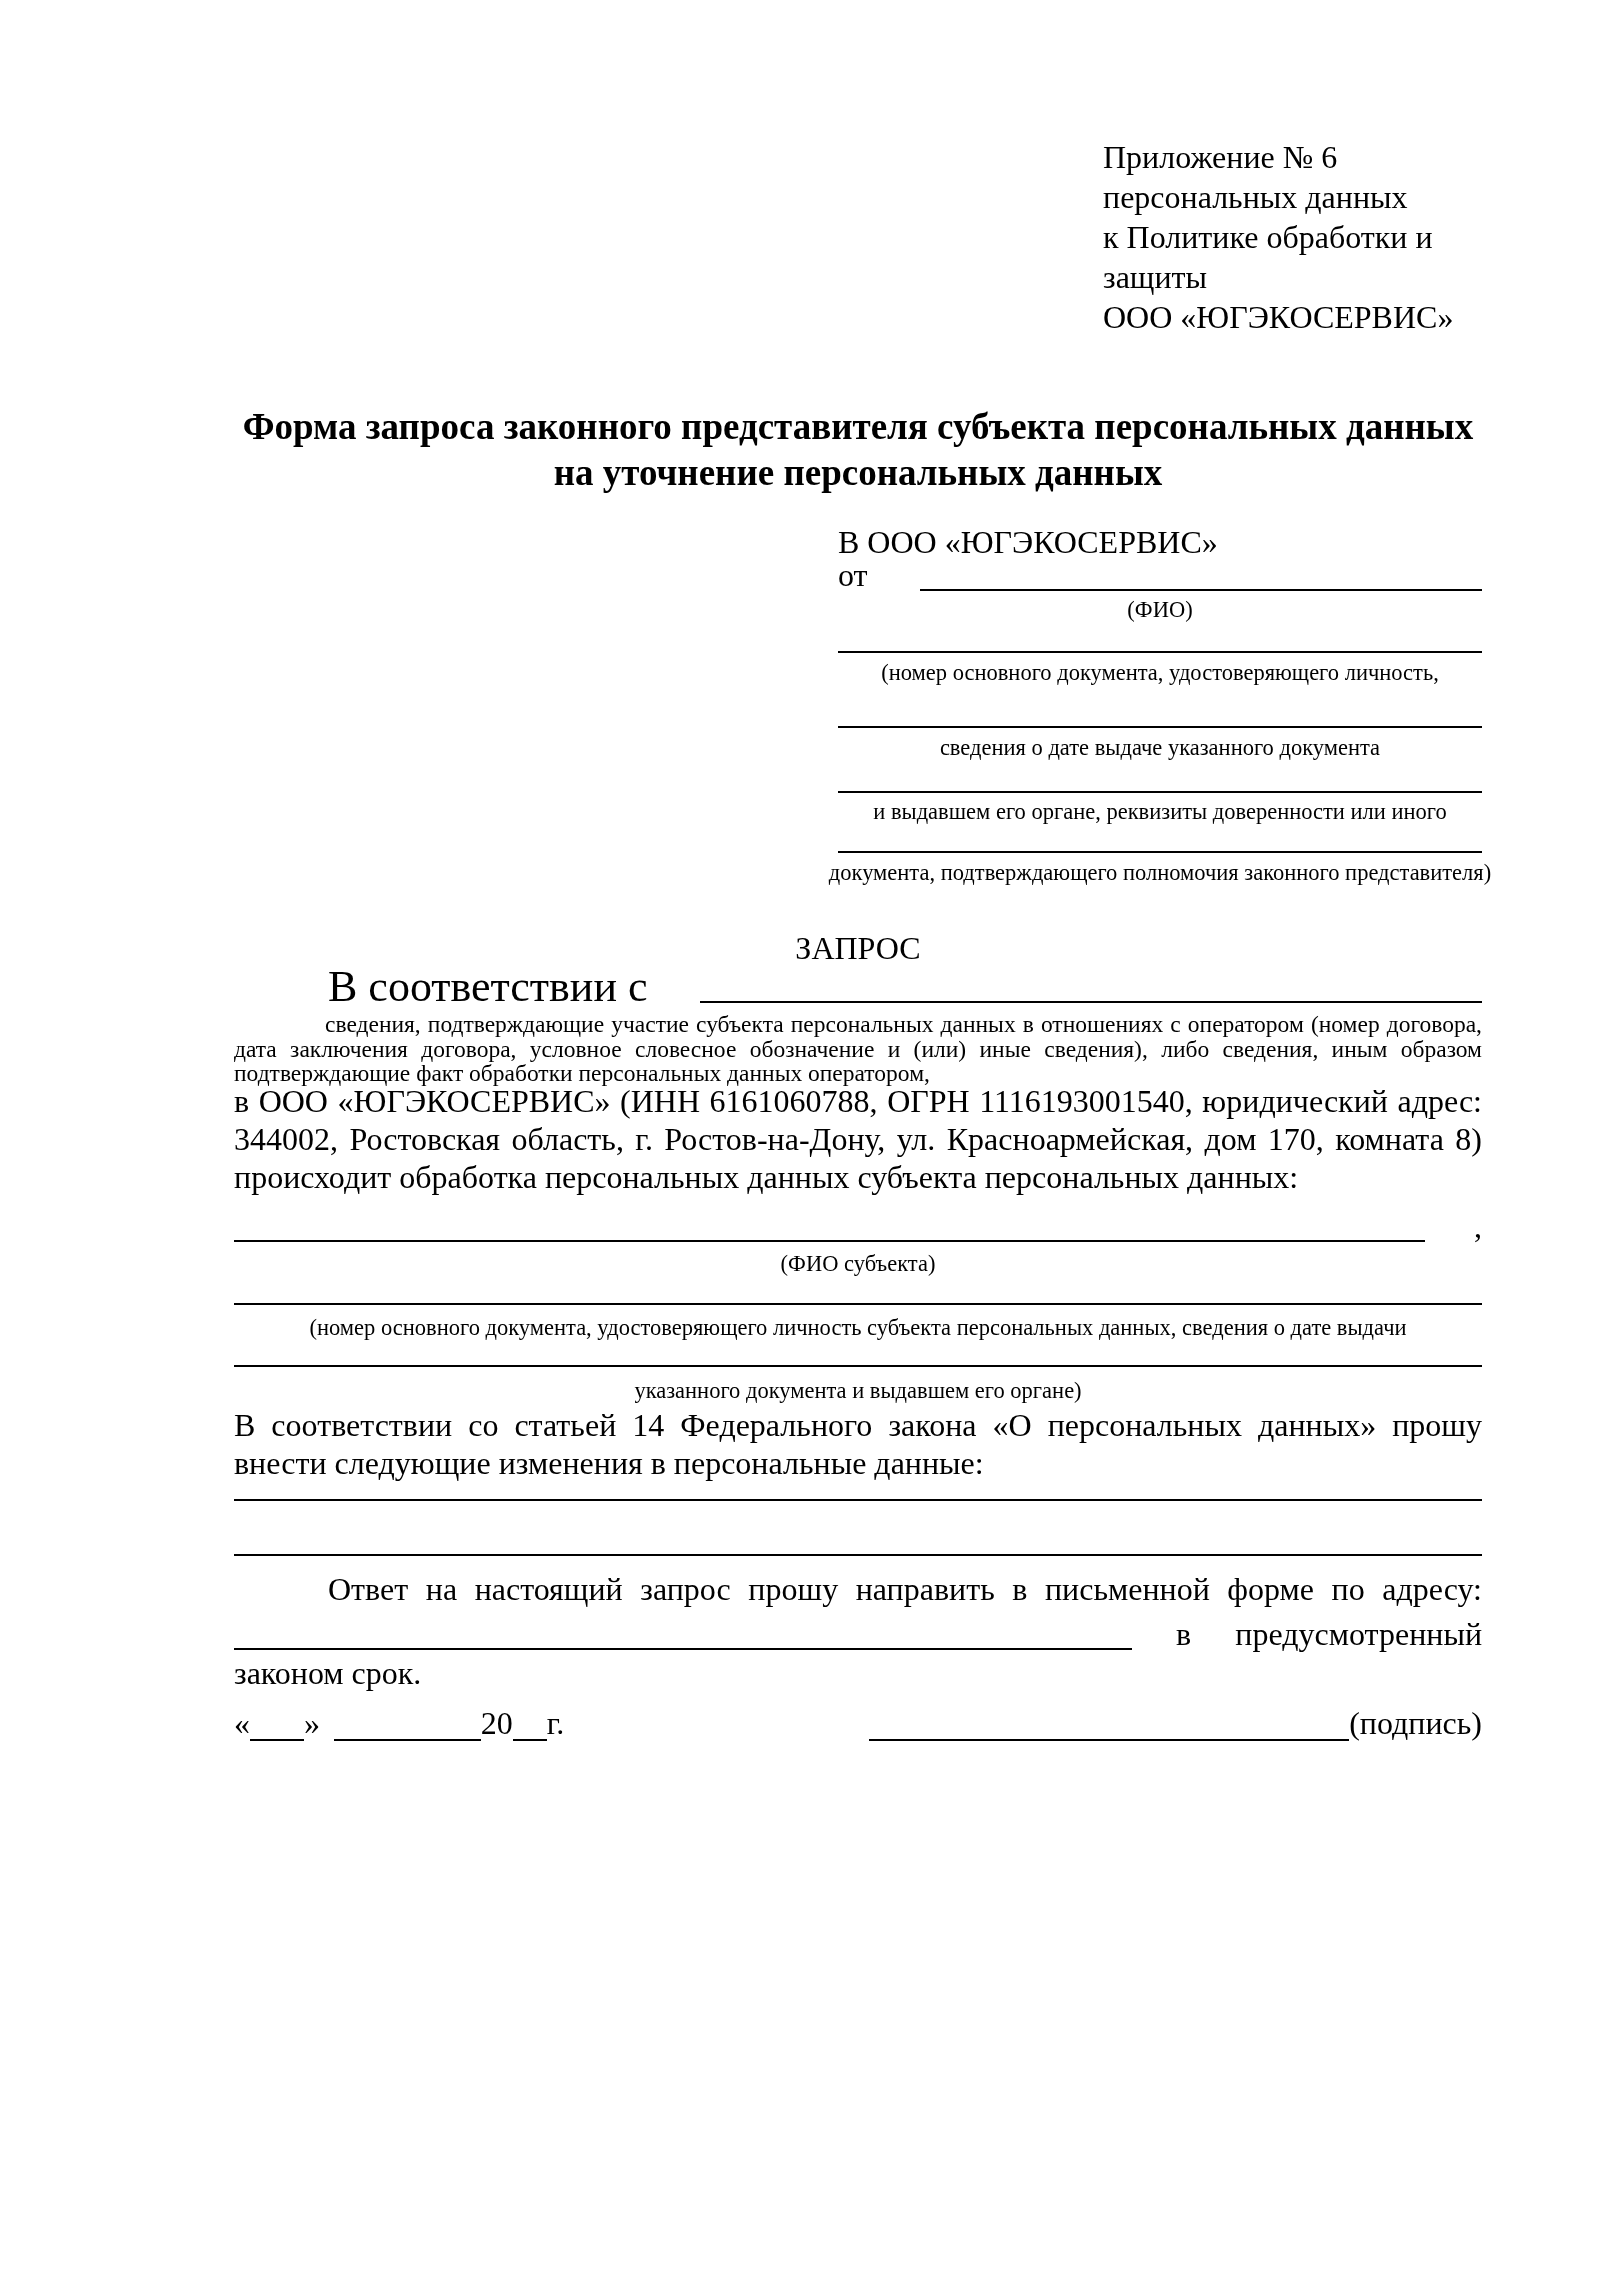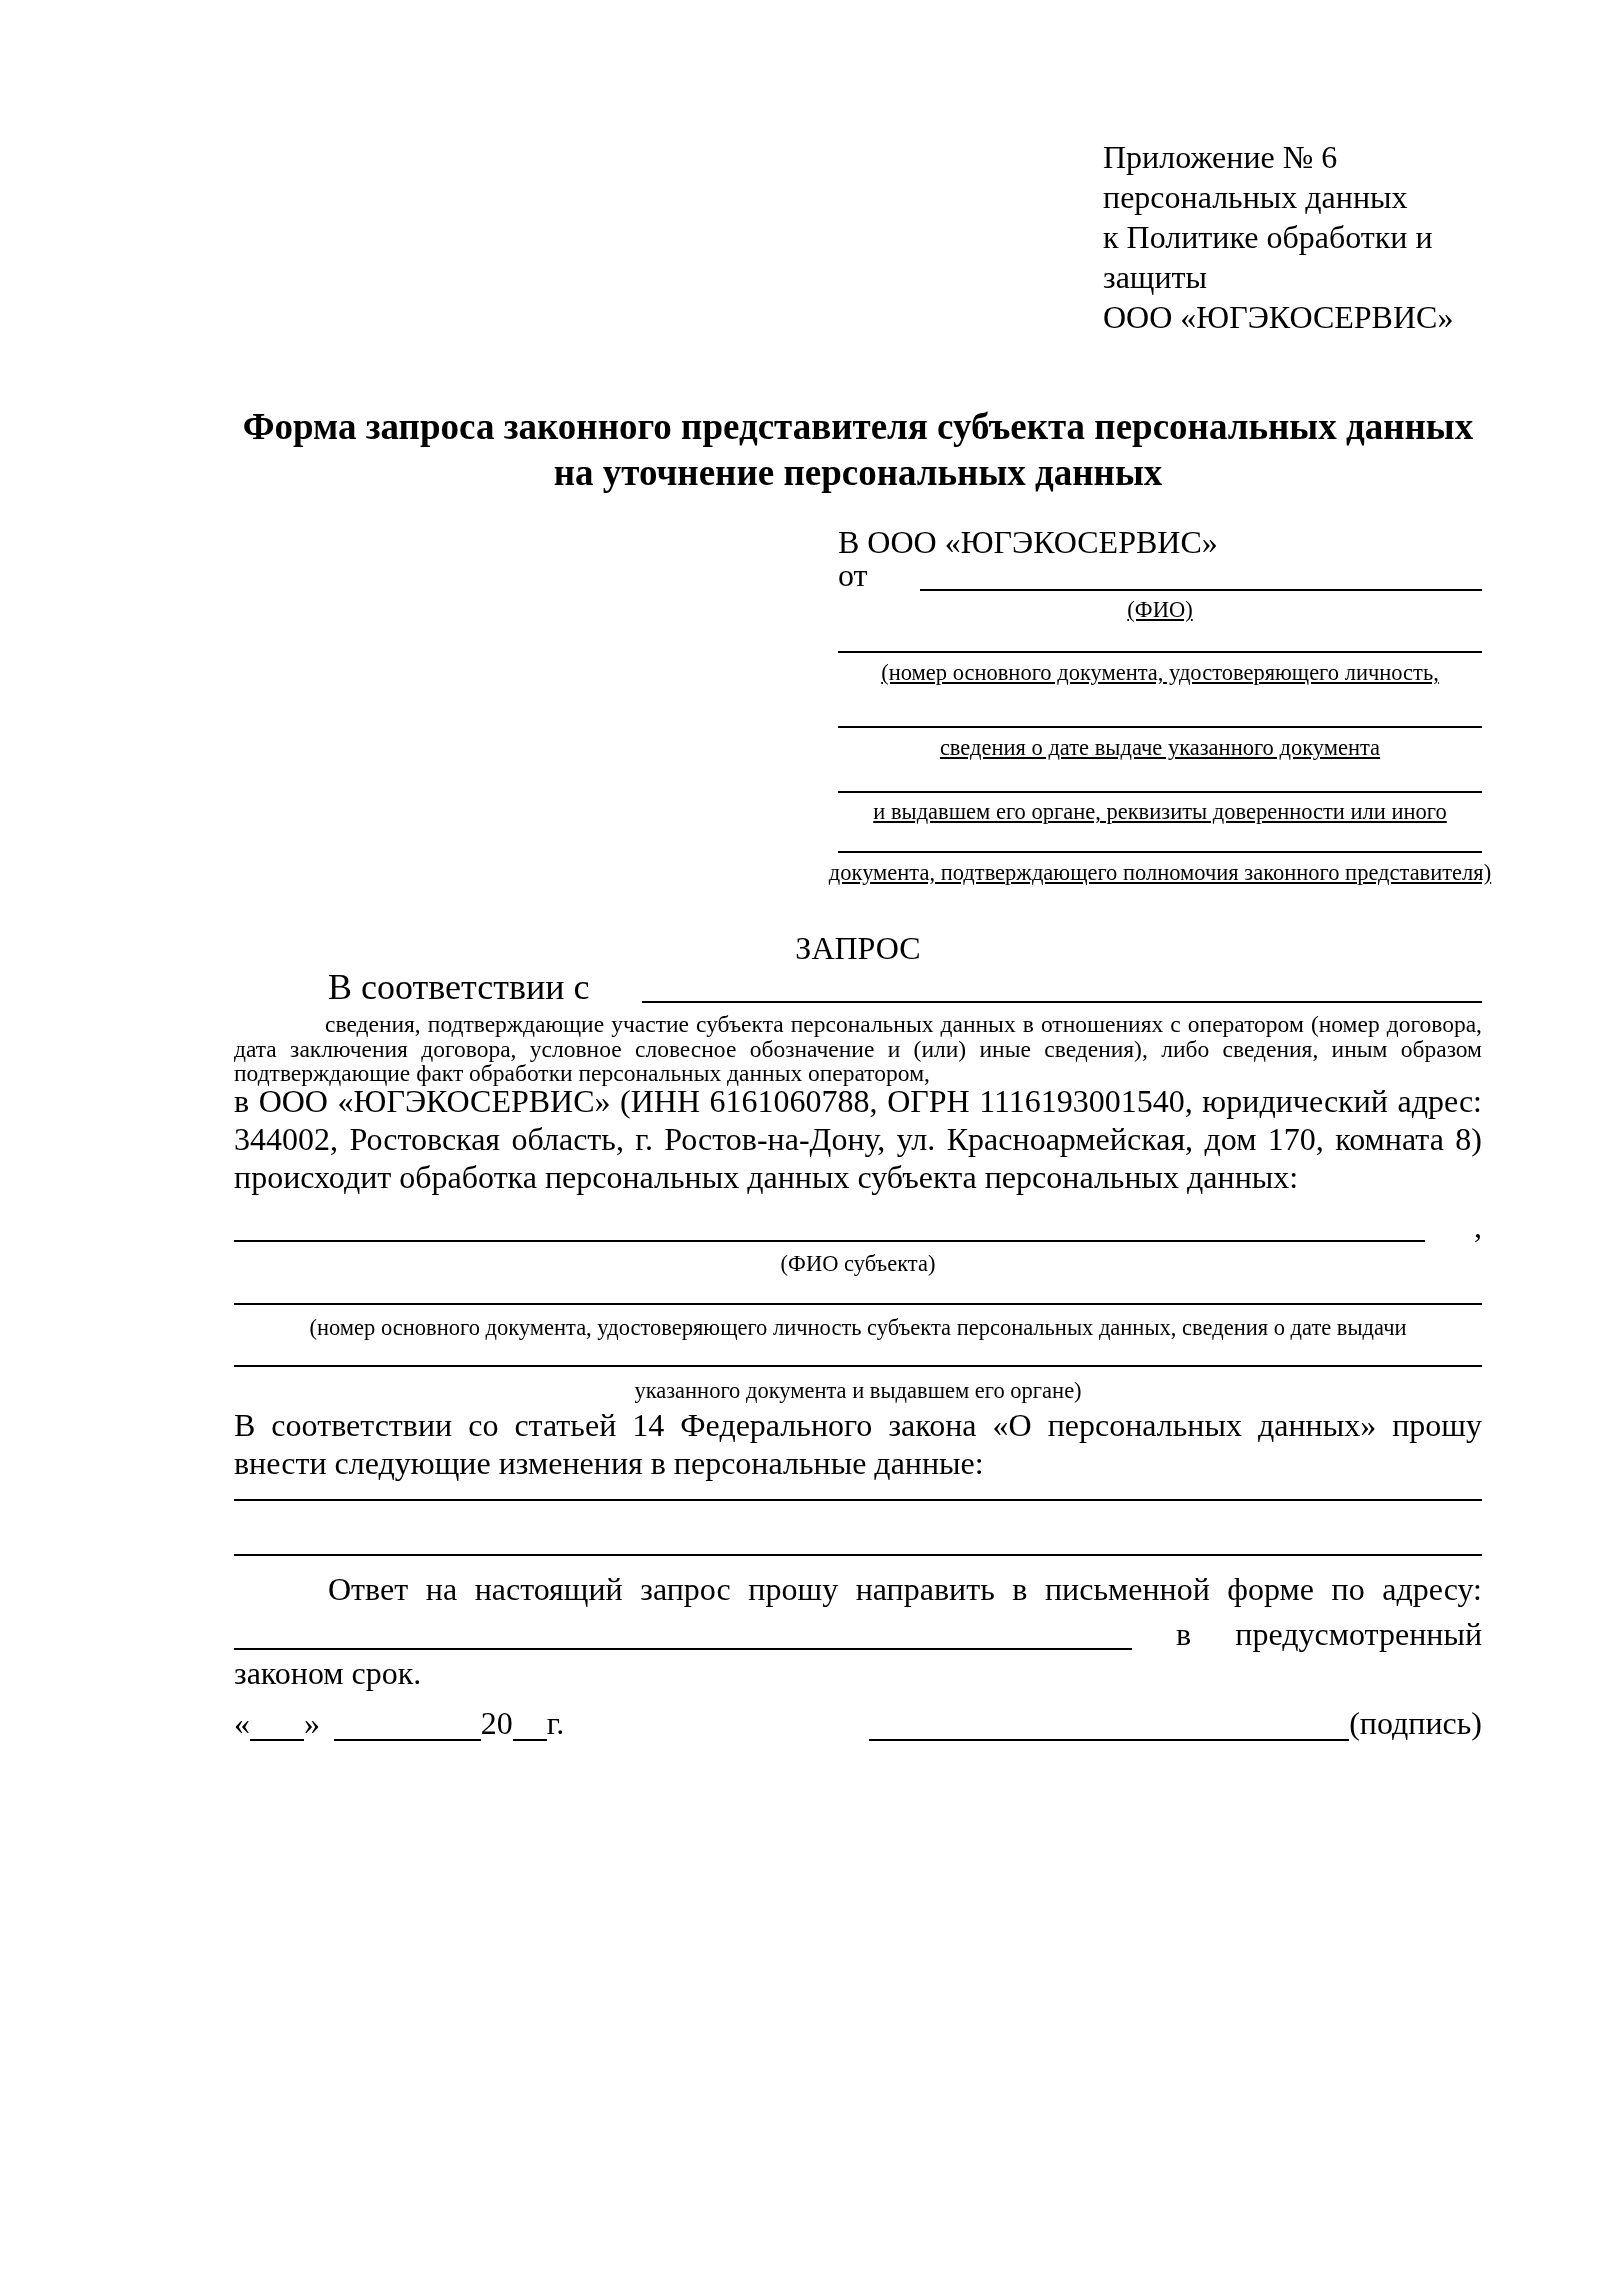--- a/index.html
+++ b/index.html
@@ -29,27 +29,27 @@
   
   .addressee { left: 838px; top: 523px; width: 644px; height: 382px; }
   .addressee .to-line { position: absolute; top: 0; left: 0; }
   .fill-row { display: flex; align-items: flex-end; gap: 45px; }
   .fill-row .label { white-space: nowrap; }
   .fill { flex: 1; border-bottom: 2.9px solid #000; margin-left: 7.8px; }
   .addressee .from-row { position: absolute; top: 35px; left: 0; right: 0; height: 33px; }
   .addressee .from-row .label { font-size: 32px; line-height: 32px; }
   .rule { border-bottom: 2.9px solid #000; height: 0; }
   .cap-center { display: flex; justify-content: center; white-space: nowrap; text-align: center; }
-  .addressee .cap { position: absolute; left: 0; right: 0; text-decoration: underline; }
+  .addressee .cap { position: absolute; left: 0; right: 0; }
 
   
   .main-col { left: 234px; width: 1248px; }
   .request-heading { top: 929px; text-align: center; }
   .intro-row { top: 966px; height: 37px; padding-left: 94px; box-sizing: border-box; }
-  .intro-row .label { font-size: 36px; line-height: 32px; }
+  .intro-row .label { font-size: 44px; line-height: 32px; }
   .basis-note { top: 1012px; text-align: justify; text-indent: 91px; }
   .operator-par { top: 1082px; text-align: justify; }
   .fio-rule-row { top: 1215px; height: 27.4px; }
   .fio-rule-row .fill { margin-left: 0; margin-right: 3.9px; }
   .fio-rule-row .comma { font-size: 32px; line-height: 32px; }
   .law-par { top: 1406px; text-align: justify; }
   .reply-line1 { top: 1570px; text-align: justify; text-align-last: justify; text-indent: 94px; }
   .reply-line2 { top: 1613px; height: 37px; display: flex; align-items: flex-end; justify-content: space-between; }
   .reply-line2 .addr-rule { width: 898px; border-bottom: 2.9px solid #000; }
   .reply-line2 span { font-size: 32px; line-height: 32px; }

